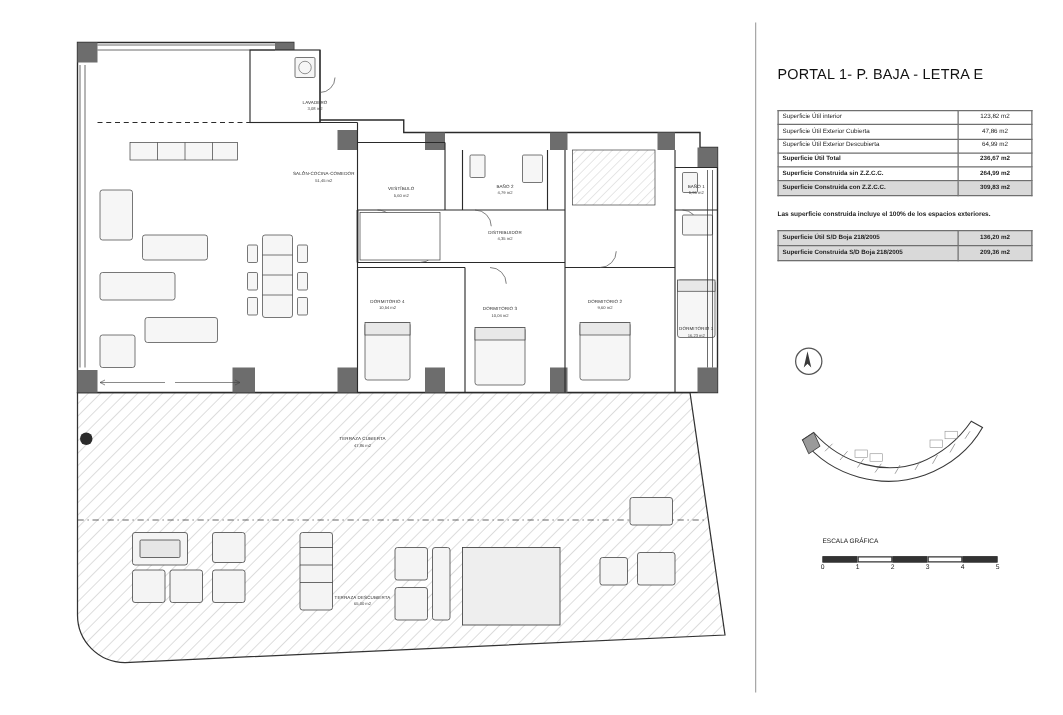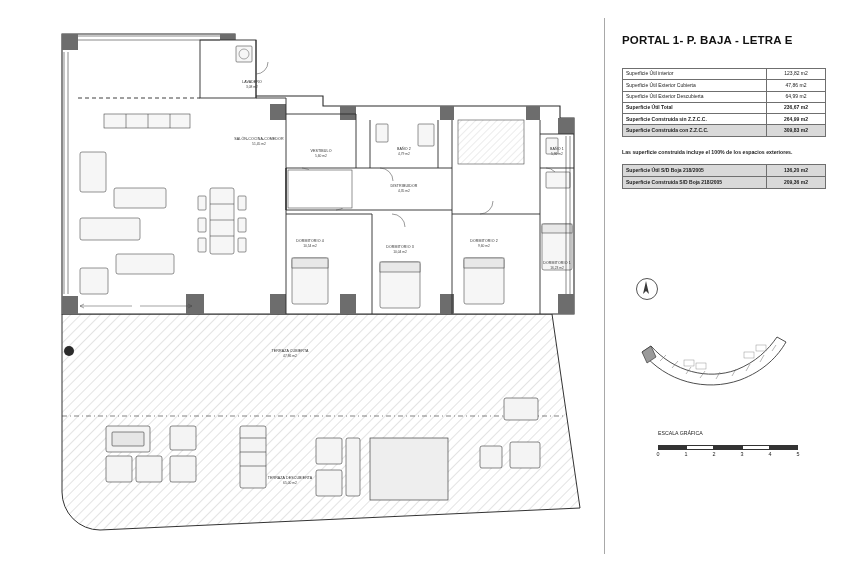--- a/index.html
+++ b/index.html
@@ -32,24 +32,25 @@
 
   
   .panel {
     position: absolute;
     left: 622px;
     top: 34px;
     width: 212px;
   }
   .panel-title {
     font-size: 11.5px;
-    font-weight: bold;
+    font-weight: normal;
     letter-spacing: 0.2px;
     color: #111;
     white-space: nowrap;
+    margin-top: 20px;
   }
   table.areas {
     border-collapse: collapse;
     margin-top: 22px;
     width: 204px;
     table-layout: fixed;
   }
   table.areas td {
     border: 1px solid #6f6f6f;
     font-size: 5.0px;

